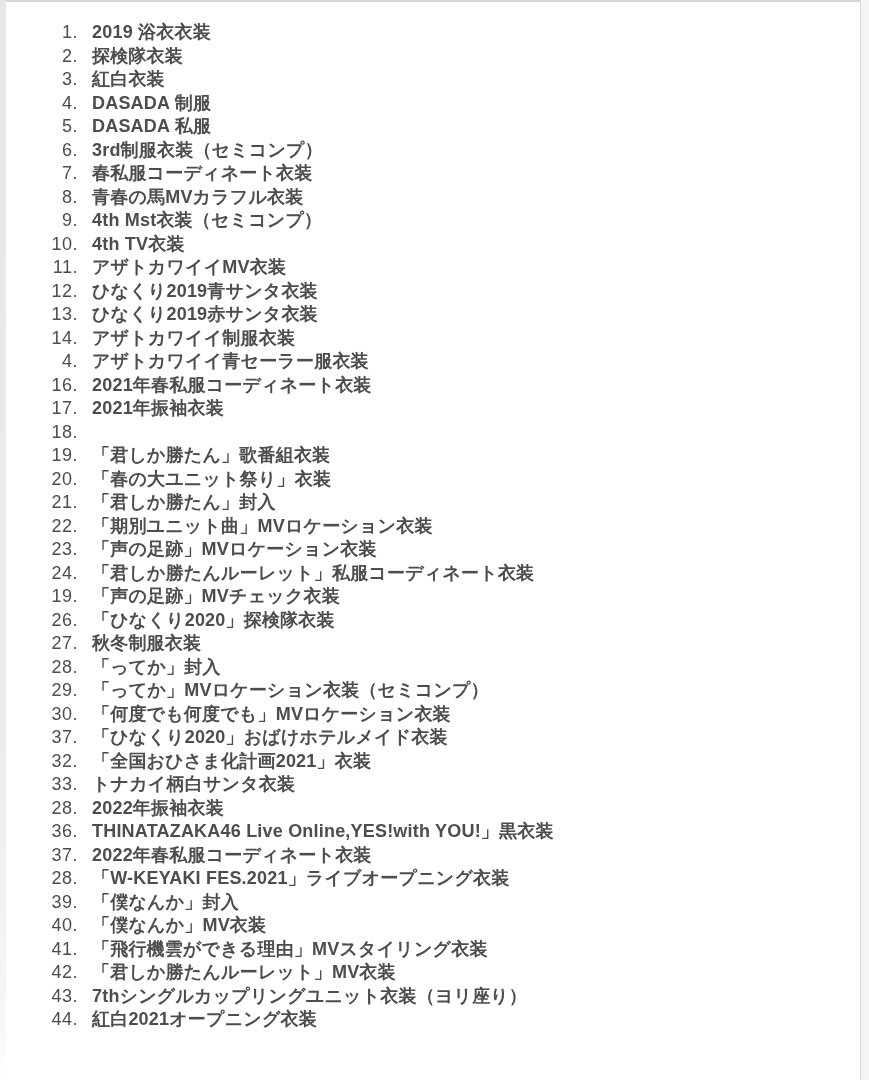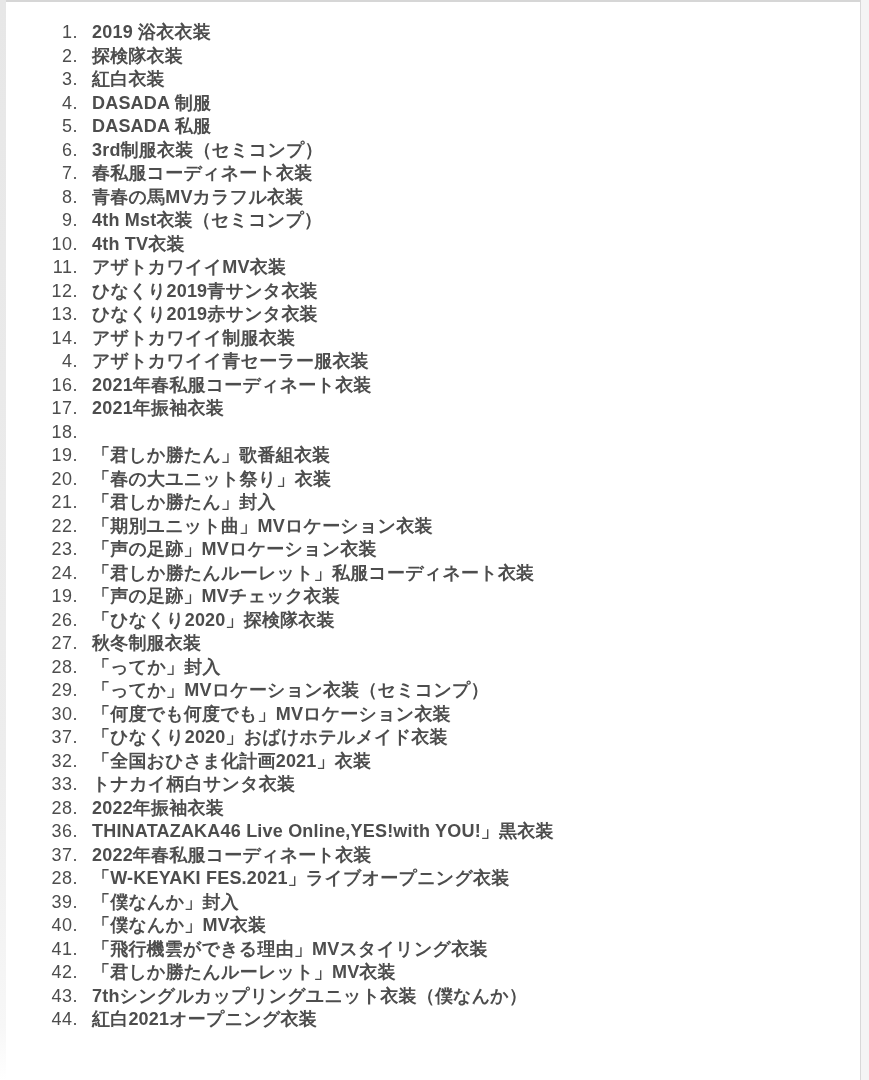--- a/index.html
+++ b/index.html
@@ -275,21 +275,21 @@
         <span class="txt">「飛行機雲ができる理由」MVスタイリング衣装</span>
       </li>
 
       <li>
         <span class="num">42.</span>
         <span class="txt">「君しか勝たんルーレット」MV衣装</span>
       </li>
 
       <li>
         <span class="num">43.</span>
-        <span class="txt">7thシングルカップリングユニット衣装（僕なんか）</span>
+        <span class="txt">7thシングルカップリングユニット衣装（ヨリ座り）</span>
       </li>
 
       <li>
         <span class="num">44.</span>
         <span class="txt">紅白2021オープニング衣装</span>
       </li>
     </ol>
 </div>
 
 </body></html>

